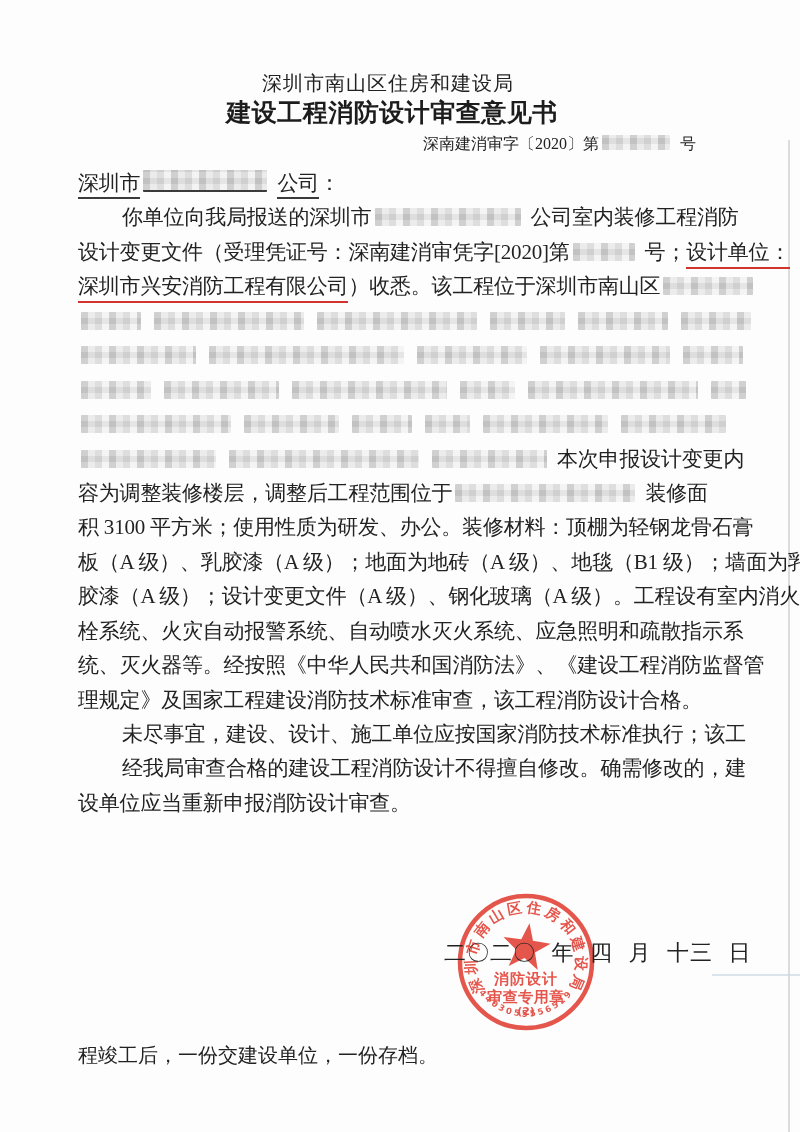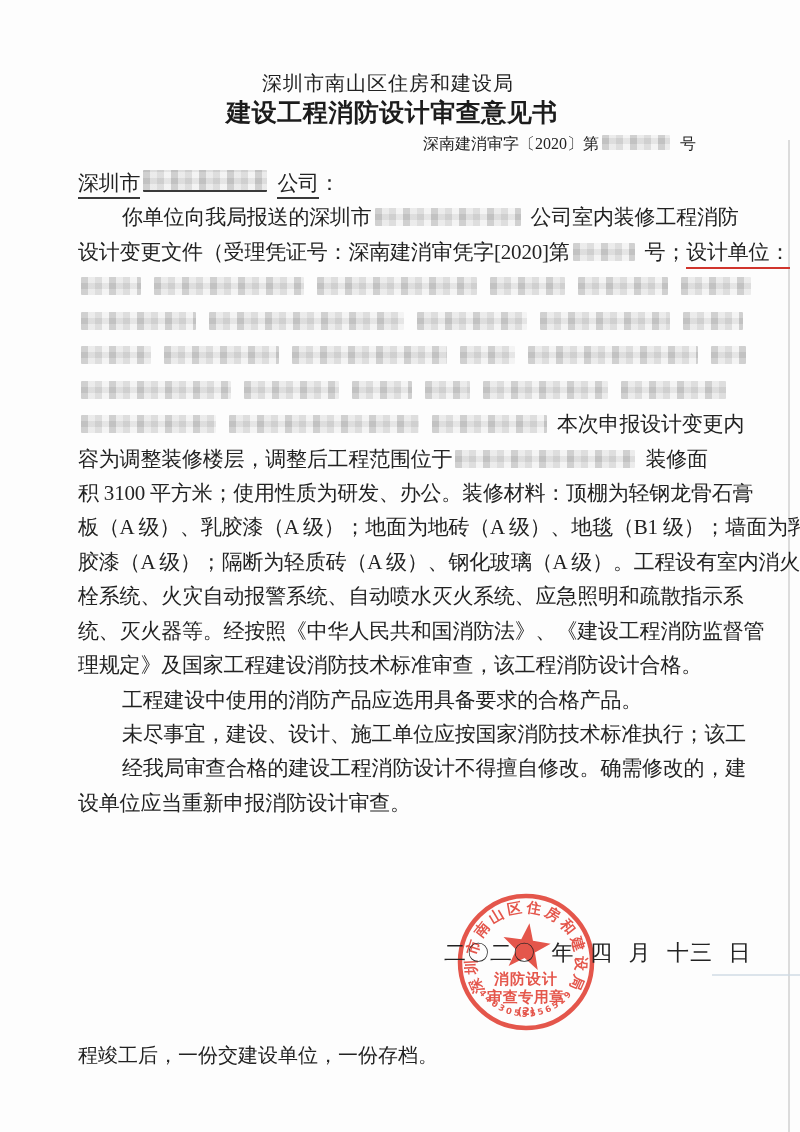--- a/index.html
+++ b/index.html
@@ -58,33 +58,33 @@
   <div class="scan-line-faint"></div>
 
   <div class="dept">深圳市南山区住房和建设局</div>
   <div class="doc-title">建设工程消防设计审查意见书</div>
   <div class="doc-no"><span>深南建消审字〔2020〕第</span><span class="blur blur-sm" style="width:68px"></span><span>号</span></div>
 
   <div class="body-block" id="body-lines">
       <div class="line"><span class="seg u-black">深圳市</span><span class="blur u-black" style="width: 124px;"></span><span class="seg u-black">公司</span><span class="seg">：</span></div>
       <div class="line indent"><span class="seg">你单位向我局报送的深圳市</span><span class="blur" style="width: 146px;"></span><span class="seg">公司室内装修工程消防</span></div>
       <div class="line"><span class="seg">设计变更文件（受理凭证号：深南建消审凭字[2020]第</span><span class="blur" style="width: 62px;"></span><span class="seg">号；</span><span class="seg u-red">设计单位：</span></div>
+      <div class="line"><span class="seg u-red">深圳市兴安消防工程有限公司</span><span class="seg">）收悉。该工程位于深圳市南山区</span><span class="blur" style="width: 90px;"></span></div>
       <div class="line"><span class="blur" style="width: 60px;"></span><span class="blur" style="width: 150px;"></span><span class="blur" style="width: 160px;"></span><span class="blur" style="width: 75px;"></span><span class="blur" style="width: 90px;"></span><span class="blur" style="width: 70px;"></span></div>
       <div class="line"><span class="blur" style="width: 115px;"></span><span class="blur" style="width: 195px;"></span><span class="blur" style="width: 110px;"></span><span class="blur" style="width: 130px;"></span><span class="blur" style="width: 60px;"></span></div>
       <div class="line"><span class="blur" style="width: 70px;"></span><span class="blur" style="width: 115px;"></span><span class="blur" style="width: 155px;"></span><span class="blur" style="width: 55px;"></span><span class="blur" style="width: 170px;"></span><span class="blur" style="width: 35px;"></span></div>
       <div class="line"><span class="blur" style="width: 150px;"></span><span class="blur" style="width: 95px;"></span><span class="blur" style="width: 60px;"></span><span class="blur" style="width: 45px;"></span><span class="blur" style="width: 125px;"></span><span class="blur" style="width: 105px;"></span></div>
       <div class="line"><span class="blur" style="width: 135px;"></span><span class="blur" style="width: 190px;"></span><span class="blur" style="width: 115px;"></span><span class="seg">本次申报设计变更内</span></div>
       <div class="line"><span class="seg">容为调整装修楼层，调整后工程范围位于</span><span class="blur" style="width: 180px;"></span><span class="seg">装修面</span></div>
       <div class="line"><span class="seg">积 3100 平方米；使用性质为研发、办公。装修材料：顶棚为轻钢龙骨石膏</span></div>
       <div class="line"><span class="seg">板（A 级）、乳胶漆（A 级）；地面为地砖（A 级）、地毯（B1 级）；墙面为乳</span></div>
-      <div class="line"><span class="seg">胶漆（A 级）；隔断为轻质砖（A 级）、钢化玻璃（A 级）。工程设有室内消火</span></div>
+      <div class="line"><span class="seg">胶漆（A 级）；设计变更文件（A 级）、钢化玻璃（A 级）。工程设有室内消火</span></div>
       <div class="line"><span class="seg">栓系统、火灾自动报警系统、自动喷水灭火系统、应急照明和疏散指示系</span></div>
       <div class="line"><span class="seg">统、灭火器等。经按照《中华人民共和国消防法》、《建设工程消防监督管</span></div>
       <div class="line"><span class="seg">理规定》及国家工程建设消防技术标准审查，该工程消防设计合格。</span></div>
-      <div class="line indent"><span class="seg">工程建设中使用的消防产品应选用具备要求的合格产品。</span></div>
       <div class="line indent"><span class="seg">未尽事宜，建设、设计、施工单位应按国家消防技术标准执行；该工</span></div>
       <div class="line indent"><span class="seg">经我局审查合格的建设工程消防设计不得擅自修改。确需修改的，建</span></div>
       <div class="line"><span class="seg">设单位应当重新申报消防设计审查。</span></div>
     </div>
 
   <div class="date-line">二〇二〇 年 四 月 十三 日</div>
 
   <svg class="seal" viewBox="0 0 160 160">
     <defs>
       <path id="sealArcTop" d="M 44,115 A 50,50 0 1 1 116,115" fill="none"></path>

